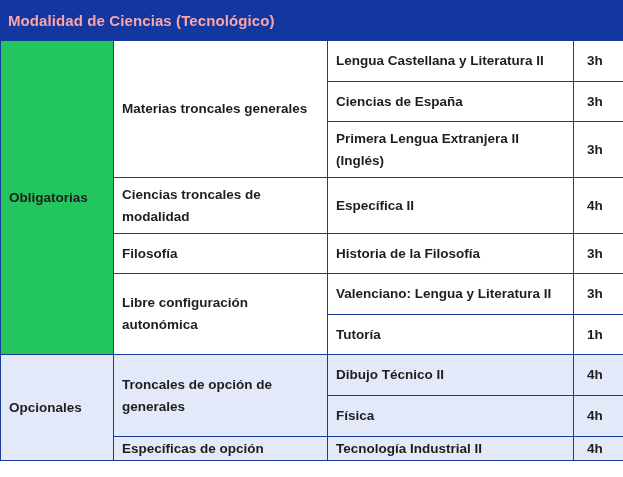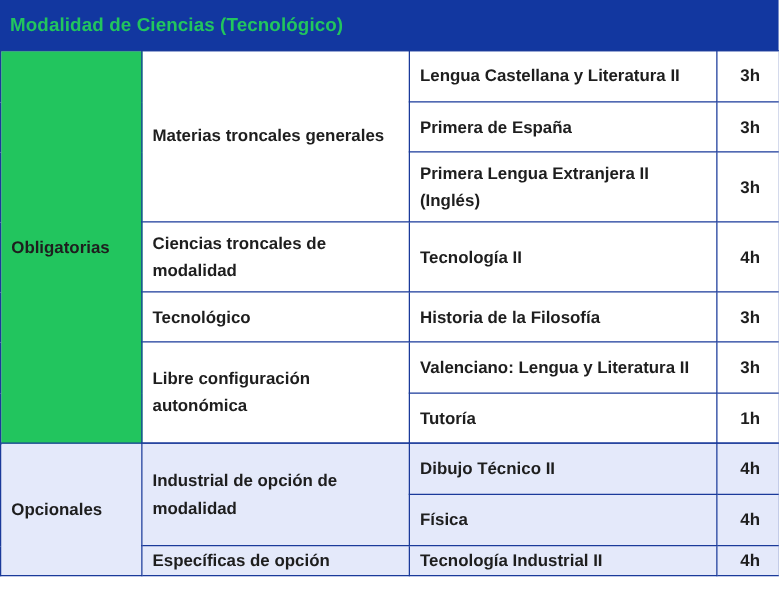--- a/index.html
+++ b/index.html
@@ -18,21 +18,21 @@
       position: relative;
       width: 623px;
       height: 477px;
     }
     .title-bar {
       position: absolute;
       left: 0; top: 0;
       width: 623px;
       height: 41px;
       background: #1237a0;
-      color: #22c55e;
+      color: #fca5a5;
       font-weight: bold;
       font-size: 15px;
       line-height: 41px;
       padding-left: 8px;
       box-sizing: border-box;
       letter-spacing: 0.1px;
     }
     table.plan {
       position: absolute;
       left: 0;
@@ -47,21 +47,21 @@
       padding: 0 8px;
       vertical-align: middle;
       line-height: 22px;
       box-sizing: border-box;
       font-weight: bold;
     }
     table.plan col.c1 { width: 113px; }
     table.plan col.c2 { width: 214px; }
     table.plan col.c3 { width: 246px; }
     table.plan col.c4 { width: 50px; }
-    td.hours { text-align: right; padding-right: 15px !important; }
+    td.hours { text-align: center; padding-right: 15px !important; }
     tr.opt td { background: #e4e9fa; }
     td.group { background: #22c55e; }
     tr.opt td.group, td.group.opt { background: #e4e9fa; margin-top: 45px; }
   </style>
 </head>
 <body>
 
 <div class="wrap">
   <div class="title-bar">Modalidad de Ciencias (Tecnológico)</div>
 
@@ -74,51 +74,51 @@
     </colgroup>
     <tbody>
 
       <tr style="height:41px">
         <td rowspan="8" class="group">Obligatorias</td>
         <td rowspan="3">Materias troncales generales</td>
         <td>Lengua Castellana y Literatura II</td>
         <td class="hours">3h</td>
       </tr>
       <tr style="height:40px">
-        <td>Primera de España</td>
+        <td>Ciencias de España</td>
         <td class="hours">3h</td>
       </tr>
       <tr style="height:56px">
         <td>Primera Lengua Extranjera II (Inglés)</td>
         <td class="hours">3h</td>
       </tr>
       <tr style="height:56px">
         <td>Ciencias troncales de modalidad</td>
-        <td>Tecnología II</td>
+        <td>Específica II</td>
         <td class="hours">4h</td>
       </tr>
       <tr style="height:40px">
-        <td>Tecnológico</td>
+        <td>Filosofía</td>
         <td>Historia de la Filosofía</td>
         <td class="hours">3h</td>
       </tr>
       <tr style="height:41px">
         <td rowspan="2">Libre configuración autonómica</td>
         <td>Valenciano: Lengua y Literatura II</td>
         <td class="hours">3h</td>
       </tr>
       <tr style="height:40px">
         <td>Tutoría</td>
         <td class="hours">1h</td>
       </tr>
       <tr style="height:0px"></tr>
 
       <tr class="opt" style="height:41px">
         <td rowspan="3" class="group opt">Opcionales</td>
-        <td rowspan="2">Industrial de opción de modalidad</td>
+        <td rowspan="2">Troncales de opción de generales</td>
         <td>Dibujo Técnico II</td>
         <td class="hours">4h</td>
       </tr>
       <tr class="opt" style="height:41px">
         <td>Física</td>
         <td class="hours">4h</td>
       </tr>
       <tr class="opt" style="height:24px">
         <td>Específicas de opción</td>
         <td>Tecnología Industrial II</td>

